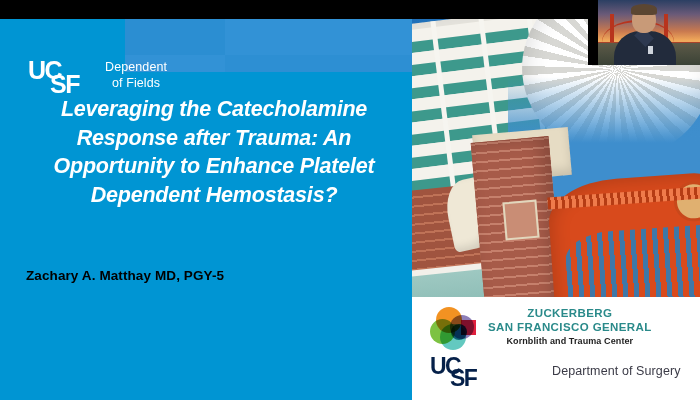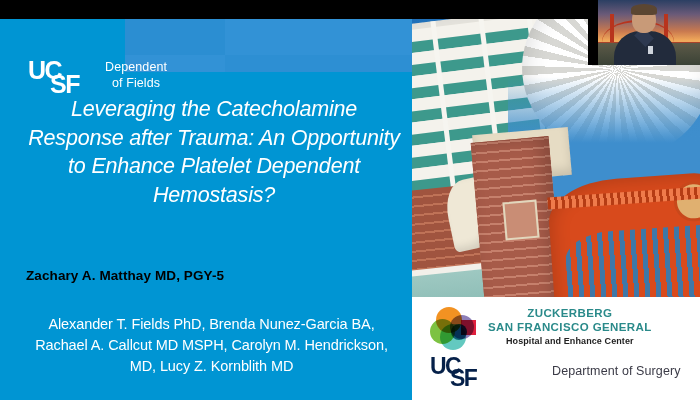--- a/index.html
+++ b/index.html
@@ -109,21 +109,21 @@
     letter-spacing: 0.1px;
   }
 
   
   .slide-title {
     position: absolute;
     left: 24px; top: 76px;
     width: 380px;
     color: #ffffff;
     font-size: 21.5px;
-    font-weight: normal;
+    font-weight: bold;
     font-style: italic;
     line-height: 1.33;
     letter-spacing: -0.2px;
   }
 
   
   .presenter {
     position: absolute;
     left: 26px; top: 249px;
     color: #000000;
@@ -542,37 +542,36 @@
       <div class="ucsf-dept">
         <div>Dependent</div>
         <div>of Fields</div>
       </div>
     </div>
 
     <div class="slide-title">Leveraging the Catecholamine Response after Trauma: An Opportunity to Enhance Platelet Dependent Hemostasis?</div>
 
     <div class="presenter">Zachary A. Matthay MD, PGY-5</div>
 
-    <div class="coauthors">Alexander T. Fields PhD, Brenda Nunez-Garcia BA, Rachael A. Callcut MD MSPH, Carolyn M. Hendrickson, MD, Lucy Z. Kornblith MD</div>
 
     <div class="logo-panel">
 
       <div class="zsfg">
         <div class="zsfg-mark">
           <div class="c c-orange"></div>
           <div class="c c-green"></div>
           <div class="c c-teal"></div>
           <div class="c c-purple"></div>
           <div class="c c-blue"></div>
           <div class="sq-red"></div>
         </div>
         <div class="zsfg-text">
           <div class="line1">ZUCKERBERG</div>
           <div class="line2">SAN FRANCISCO GENERAL</div>
-          <div class="line3">Hospital and Enhance Center</div>
+          <div class="line3">Kornblith and Trauma Center</div>
         </div>
       </div>
 
       <div class="ucsf-panel">
         <div class="ucsf-mark ucsf-navy">
           <span class="row1">UC</span>
           <span class="row2">SF</span>
         </div>
         <div class="ucsf-panel-dept">Department of Surgery</div>
       </div>

